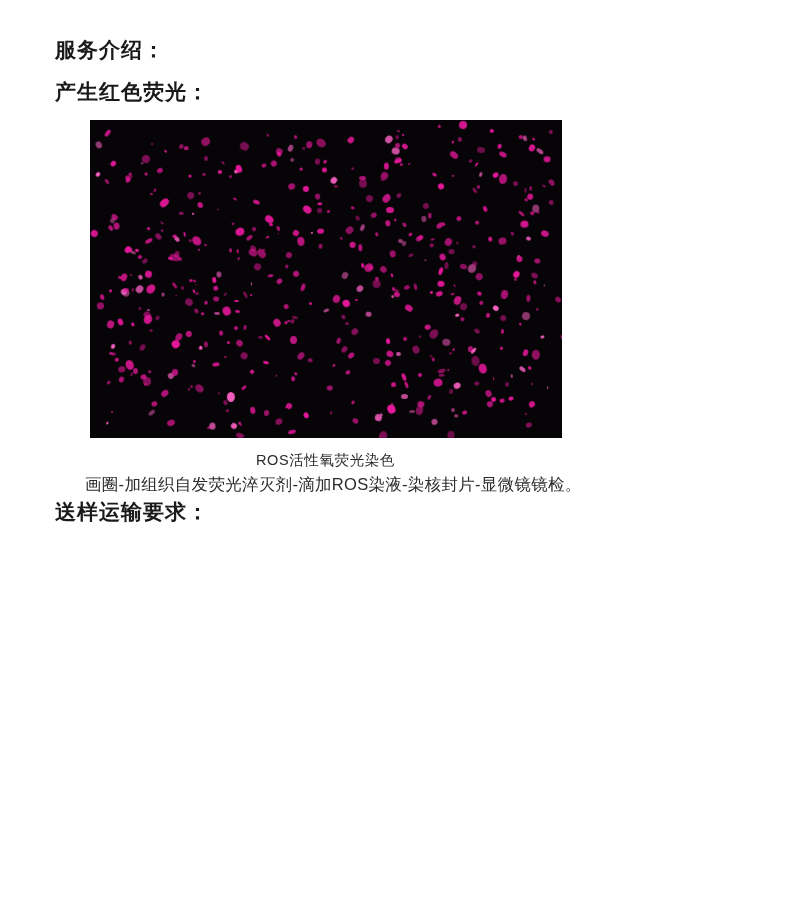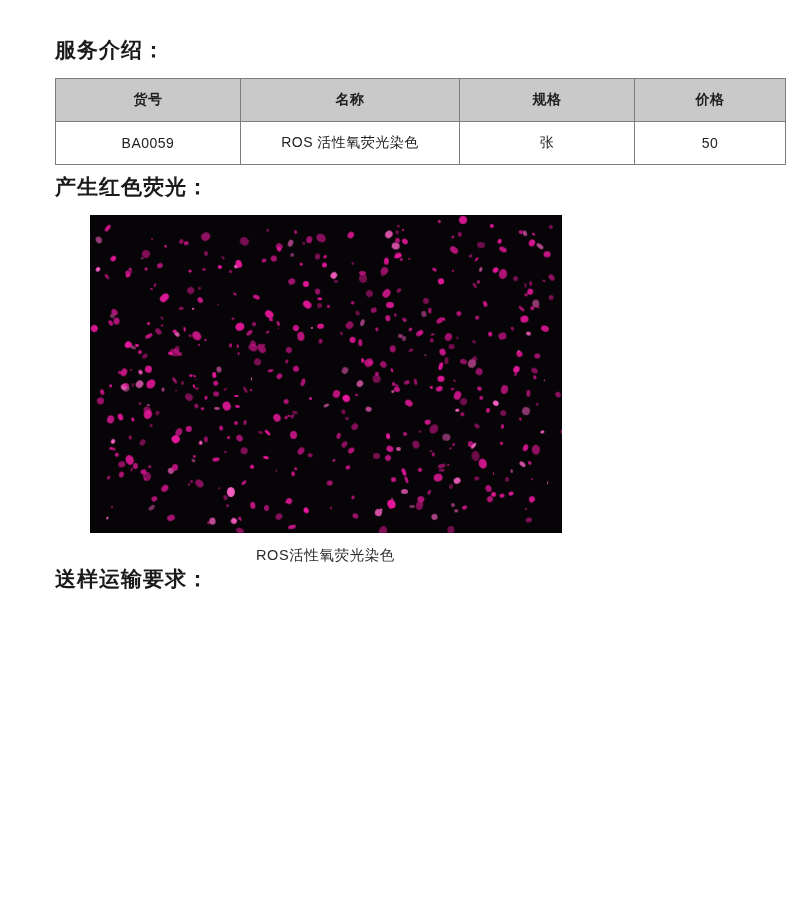--- a/index.html
+++ b/index.html
@@ -115,38 +115,20 @@
   }
 </style>
 </head>
 <body>
 
 <div class="page">
 
   <h2 class="section-title">服务介绍：</h2>
 
 
-  <table class="product-table">
-    <thead>
-      <tr>
-        <th class="col-1">货号</th>
-        <th class="col-2">名称</th>
-        <th class="col-3">规格</th>
-        <th class="col-4">价格</th>
-      </tr>
-    </thead>
-    <tbody>
-      <tr>
-        <td class="col-1">BA0059</td>
-        <td class="col-2">ROS 活性氧荧光染色</td>
-        <td class="col-3">张</td>
-        <td class="col-4">50</td>
-      </tr>
-    </tbody>
-  </table>
 
   <h2 class="section-title results-title">产生红色荧光：</h2>
 
   <div class="figure-wrap">
     <div class="micrograph" id="micrograph">
         <span class="spot" style="left:151.1px;top:266.2px;width:5.9px;height:3.2px;opacity:0.83;background:#e8189c;transform:rotate(137deg);"></span>
         <span class="spot" style="left:301.9px;top:261.5px;width:4.9px;height:5.2px;opacity:0.84;background:#e8189c;transform:rotate(82deg);"></span>
         <span class="spot" style="left:221.8px;top:112.4px;width:2.0px;height:1.8px;opacity:0.94;background:#ff63c8;transform:rotate(84deg);"></span>
         <span class="spot" style="left:195.1px;top:200.6px;width:2.5px;height:2.9px;opacity:0.85;background:#e8189c;transform:rotate(131deg);"></span>
         <span class="spot" style="left:279.7px;top:145.5px;width:3.2px;height:3.5px;opacity:0.67;background:#e8189c;transform:rotate(107deg);"></span>
@@ -630,16 +612,17 @@
         <span class="spot" style="left:342.1px;top:52.5px;width:4.7px;height:3.1px;opacity:0.87;background:#e8189c;transform:rotate(33deg);"></span>
         <span class="spot" style="left:253.6px;top:179.9px;width:6.8px;height:7.1px;opacity:0.95;background:#e8189c;transform:rotate(62deg);"></span>
         <span class="spot" style="left:361.2px;top:173.1px;width:3.6px;height:2.0px;opacity:0.76;background:#e8189c;transform:rotate(161deg);"></span>
         <span class="spot" style="left:60.2px;top:72.5px;width:2.9px;height:2.0px;opacity:0.75;background:#e8189c;transform:rotate(21deg);"></span>
         <span class="spot" style="left:103.2px;top:116.1px;width:7.8px;height:9.7px;opacity:0.82;background:#e8189c;transform:rotate(137deg);"></span>
         <span class="spot" style="left:401.2px;top:276.6px;width:5.1px;height:5.0px;opacity:0.96;background:#e8189c;transform:rotate(63deg);"></span>
       </div>
     <div class="fig-caption">ROS活性氧荧光染色</div>
   </div>
 
+  <p class="body-line">画圈-加组织自发荧光淬灭剂-滴加ROS染液-染核封片-显微镜镜检。</p>
 
   <h2 class="section-title ship-title">送样运输要求：</h2>
 
 </div>
 
 </body></html>

